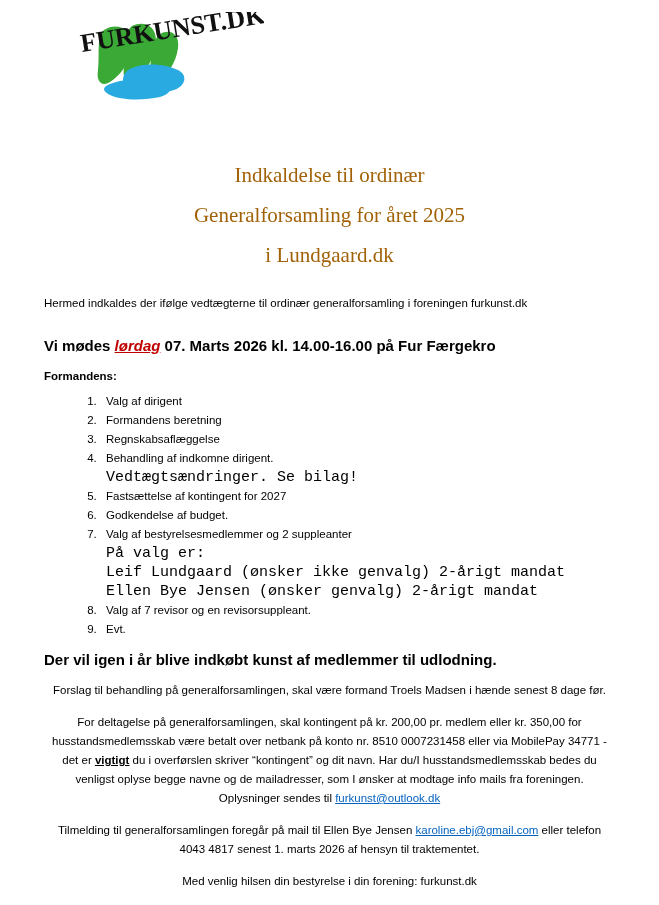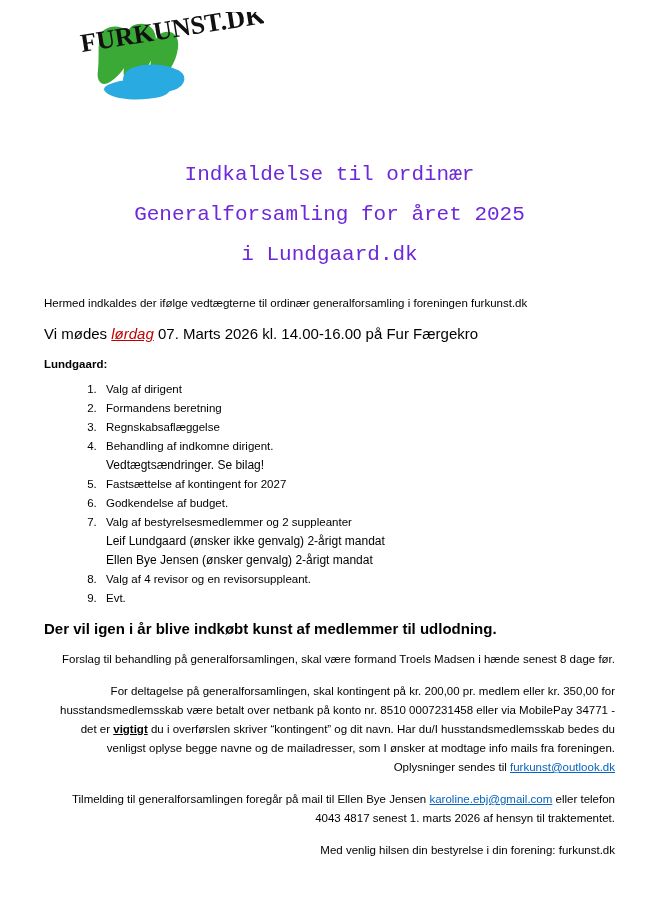--- a/index.html
+++ b/index.html
@@ -33,34 +33,34 @@
   .logo-svg { display: block; }
 
   
   .title-block {
     margin-top: 48px;
     text-align: center;
   }
   .title-line {
     font-size: 21px;
     line-height: 40px;
-    color: #6d28d9;
-    font-family: Liberation Mono, monospace;
+    color: #a16207;
+    font-family: Liberation Serif, serif;
   }
 
   
   .intro {
     margin-top: 20px;
     font-size: 11.5px;
     line-height: 16px;
   }
   .meeting-line {
-    margin-top: 13px;
+    margin-top: 25px;
     font-size: 15px;
-    font-weight: normal;
+    font-weight: bold;
     line-height: 20px;
   }
   .meeting-line .underline-red {
     color: #c00000;
     text-decoration: underline;
     font-style: italic;
   }
   .dagsorden-label {
     margin-top: 14px;
     font-size: 11.5px;
@@ -73,35 +73,36 @@
     padding-left: 56px;
     font-size: 11.5px;
     line-height: 19px;
   }
   ol.agenda > li {
     margin-bottom: 0px;
     padding-left: 6px;
   }
   .sub-line {
     display: block;
-    font-size: 12px;
+    font-size: 15px;
     line-height: 19px;
+    font-family: Liberation Mono, monospace;
   }
 
   .bold-para {
     margin-top: 12px;
     font-size: 15px;
     font-weight: bold;
     line-height: 17px;
   }
   .para {
     margin-top: 13px;
     font-size: 11.5px;
     line-height: 19px;
-    text-align: right;
+    text-align: center;
   }
   .link {
     color: #0563c1;
     text-decoration: underline;
   }
   .underline-u { text-decoration: underline; font-weight: bold; }
 </style>
 </head>
 <body>
 
@@ -130,21 +131,21 @@
     <div class="title-line">Generalforsamling for året 2025</div>
     <div class="title-line">i Lundgaard.dk</div>
   </div>
 
   <div class="intro">Hermed indkaldes der ifølge vedtægterne til ordinær generalforsamling i foreningen furkunst.dk</div>
 
   <div class="meeting-line">
     <span>Vi mødes </span><span class="underline-red">lørdag</span><span> 07. Marts 2026 kl. 14.00-16.00 på Fur Færgekro</span>
   </div>
 
-  <div class="dagsorden-label">Lundgaard:</div>
+  <div class="dagsorden-label">Formandens:</div>
 
   <ol class="agenda">
     <li>
       <span>Valg af dirigent</span>
     </li>
     <li>
       <span>Formandens beretning</span>
     </li>
     <li>
       <span>Regnskabsaflæggelse</span>
@@ -154,25 +155,26 @@
       <span class="sub-line">Vedtægtsændringer. Se bilag!</span>
     </li>
     <li>
       <span>Fastsættelse af kontingent for 2027</span>
     </li>
     <li>
       <span>Godkendelse af budget.</span>
     </li>
     <li>
       <span>Valg af bestyrelsesmedlemmer og 2 suppleanter</span>
+      <span class="sub-line">På valg er:</span>
       <span class="sub-line">Leif Lundgaard (ønsker ikke genvalg) 2-årigt mandat</span>
       <span class="sub-line">Ellen Bye Jensen (ønsker genvalg) 2-årigt mandat</span>
     </li>
     <li>
-      <span>Valg af 4 revisor og en revisorsuppleant.</span>
+      <span>Valg af 7 revisor og en revisorsuppleant.</span>
     </li>
     <li>
       <span>Evt.</span>
     </li>
   </ol>
 
   <div class="bold-para">Der vil igen i år blive indkøbt kunst af medlemmer til udlodning.</div>
 
   <div class="para">Forslag til behandling på generalforsamlingen, skal være formand Troels Madsen i hænde senest 8 dage før.</div>
 

